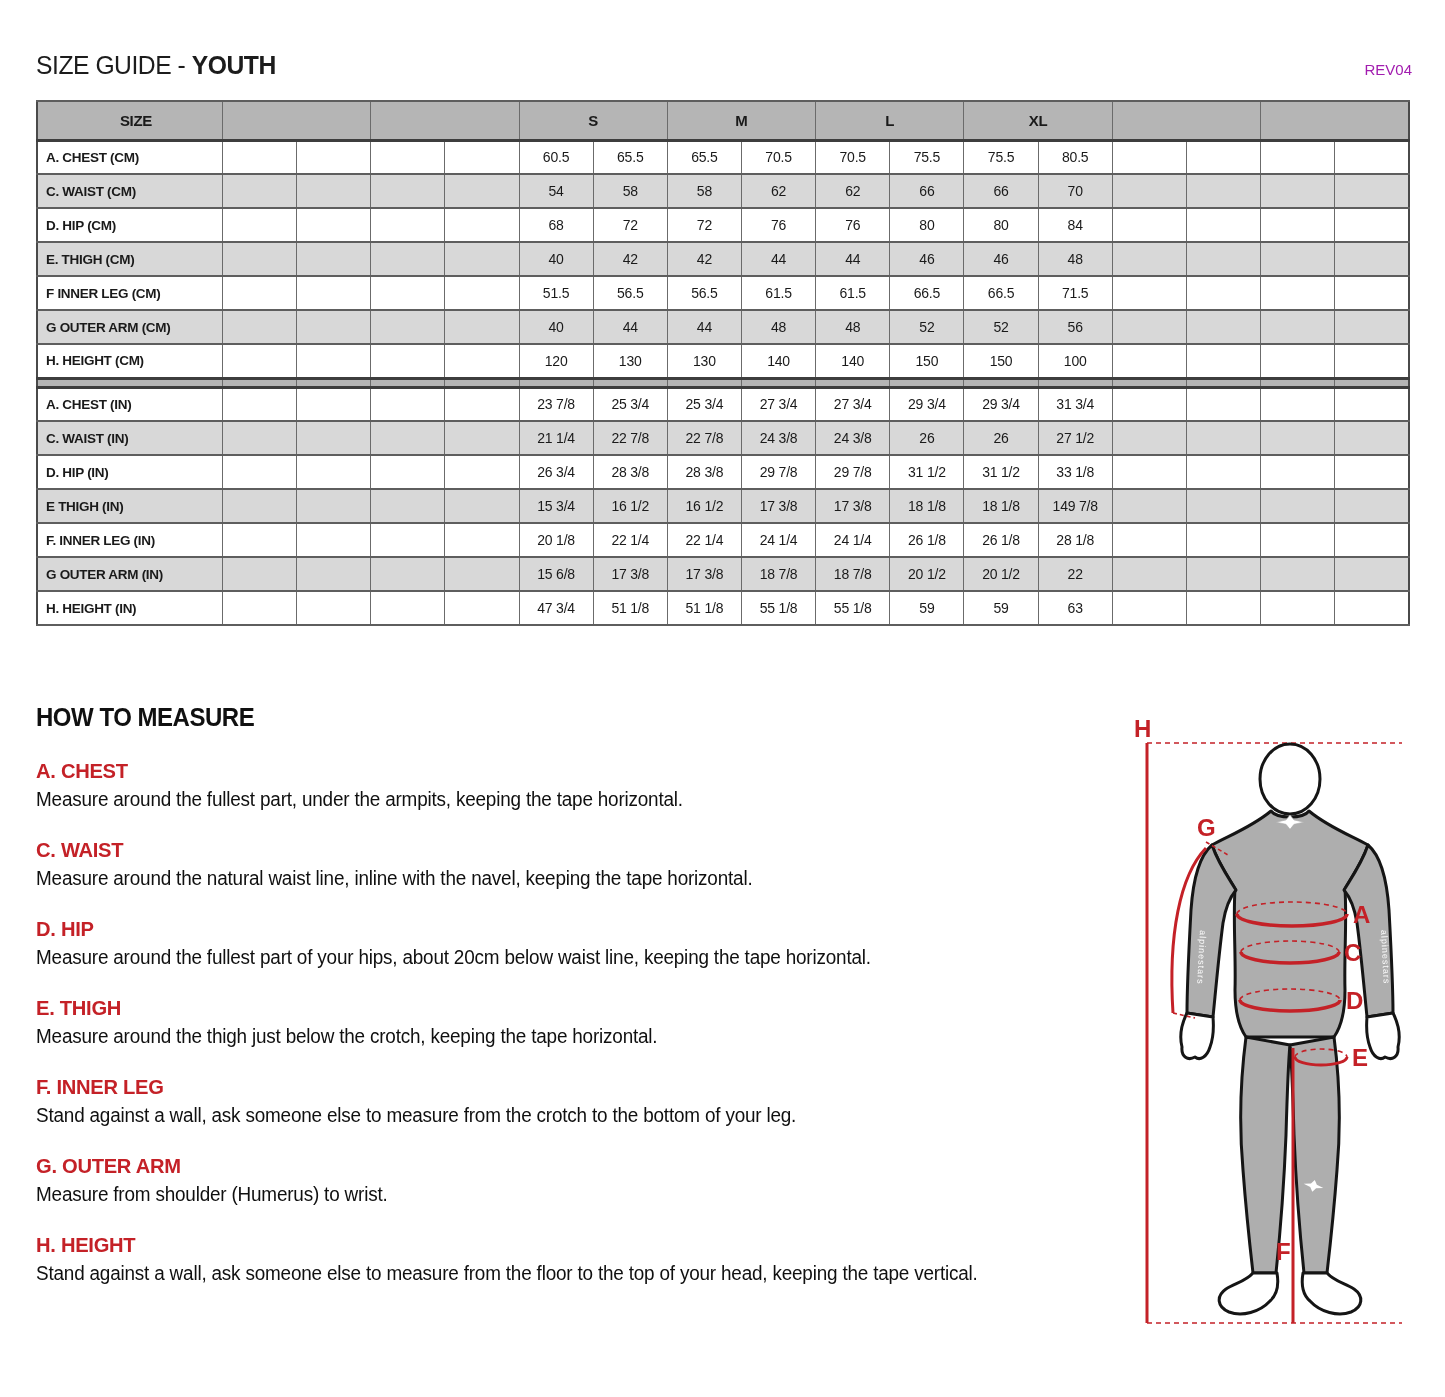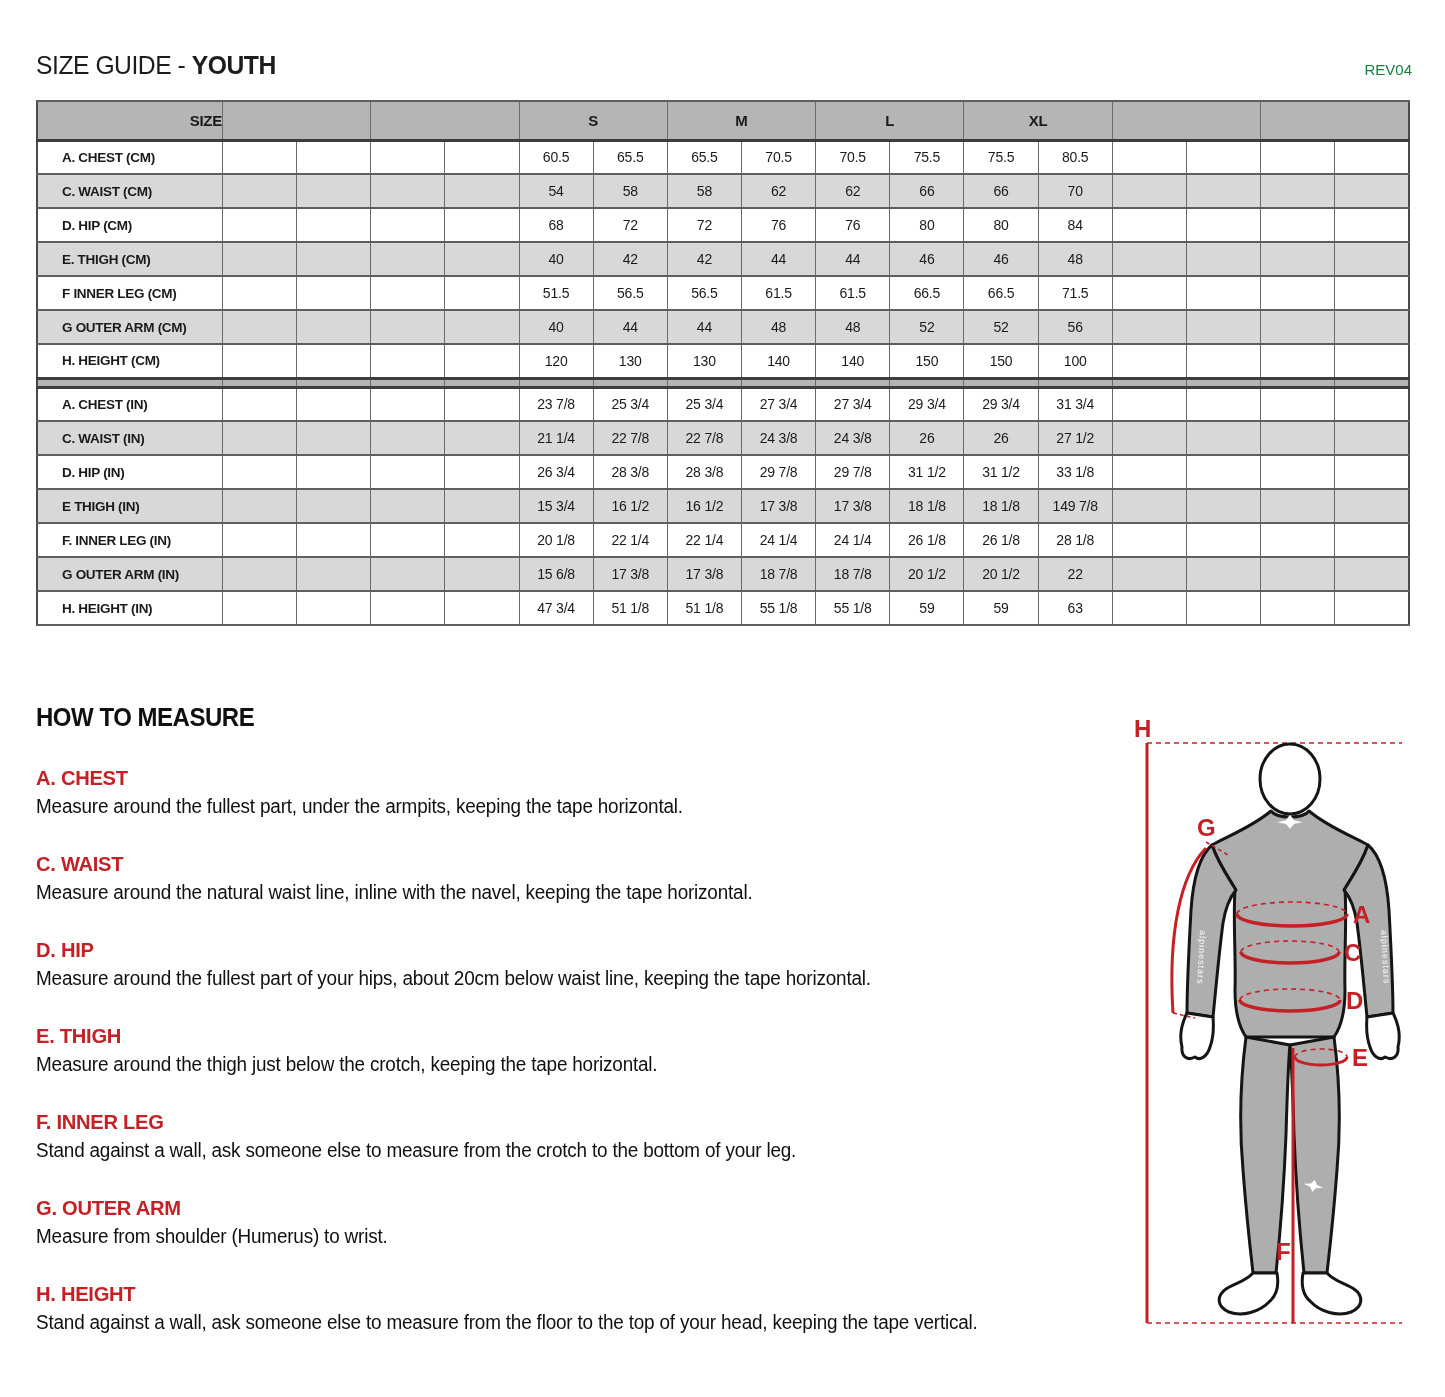--- a/index.html
+++ b/index.html
@@ -13,43 +13,43 @@
   *{box-sizing:border-box}
   html,body{margin:0;padding:0}
   body{
     width:1445px;height:1397px;position:relative;background:#fff;
     font-family:"Liberation Sans","DejaVu Sans",sans-serif;color:#111;
     overflow:hidden;
   }
   .title{position:absolute;left:36px;top:50px;font-size:26px;letter-spacing:-0.5px;
     color:#1c1c1c;transform:scaleX(0.95);transform-origin:left;white-space:nowrap}
   .title .bold{font-weight:bold}
-  .rev{position:absolute;right:33px;top:61px;font-size:15px;color:#15803d}
+  .rev{position:absolute;right:33px;top:61px;font-size:15px;color:#a21caf}
 
   .table-wrap{position:absolute;left:36px;top:100px}
   table{border-collapse:collapse;table-layout:fixed;width:1374px;border:2px solid var(--border-dark)}
   col.c-label{width:185px}
   col.c-n{width:74px}
   td{border-left:1px solid var(--border-mid);border-right:1px solid var(--border-mid);
      border-top:2px solid #5e5e5e;border-bottom:2px solid #5e5e5e;
      text-align:center;padding:0;font-size:14px;color:#1a1a1a;height:34px;
      letter-spacing:-0.2px;overflow:hidden;white-space:nowrap}
   tr.hdr td{background:var(--hdr-gray);height:39px;font-weight:bold;font-size:15px;
      border-bottom:3px solid #3d3d3d}
   tr.hdr.age td{border-top:1px solid #5e5e5e}
-  td.lbl{text-align:left;padding-left:24px;font-weight:bold;font-size:13.5px;letter-spacing:-0.3px}
-  tr.hdr td.lbl{text-align:right;padding-left:12px}
+  td.lbl{text-align:left;padding-left:8px;font-weight:bold;font-size:13.5px;letter-spacing:-0.3px}
+  tr.hdr td.lbl{text-align:center;padding-left:12px}
   tr.w td{background:#fff}
   tr.g td{background:var(--row-gray)}
   tr.sep td{background:var(--hdr-gray);height:9px;border-top:3px solid #3d3d3d;border-bottom:3px solid #3d3d3d}
 
   .htm{position:absolute;left:36px;top:703px;width:1075px;color:#101010}
   .htm h1{font-size:25px;margin:0;font-weight:bold;letter-spacing:-0.5px;
     transform:scaleX(0.96);transform-origin:left;white-space:nowrap}
-  .section{margin-top:34px}
+  .section{margin-top:27px}
   .section h2{color:var(--red);font-size:21px;margin:0;font-weight:bold;letter-spacing:-0.3px;
     transform:scaleX(0.96);transform-origin:left;white-space:nowrap}
   .section p{font-size:19.5px;margin:5px 0 0;letter-spacing:-0.2px;
     transform:scaleX(0.97);transform-origin:left;white-space:nowrap}
 
   .figure{position:absolute;left:1100px;top:695px;width:345px;height:702px}
   .fig-label{font-weight:bold;font-size:24px;fill:var(--red);
     font-family:"Liberation Sans","DejaVu Sans",sans-serif}
   .brand-text{fill:#fff;font-size:9px;font-family:"Liberation Sans","DejaVu Sans",sans-serif;
     letter-spacing:1px;opacity:.95}

